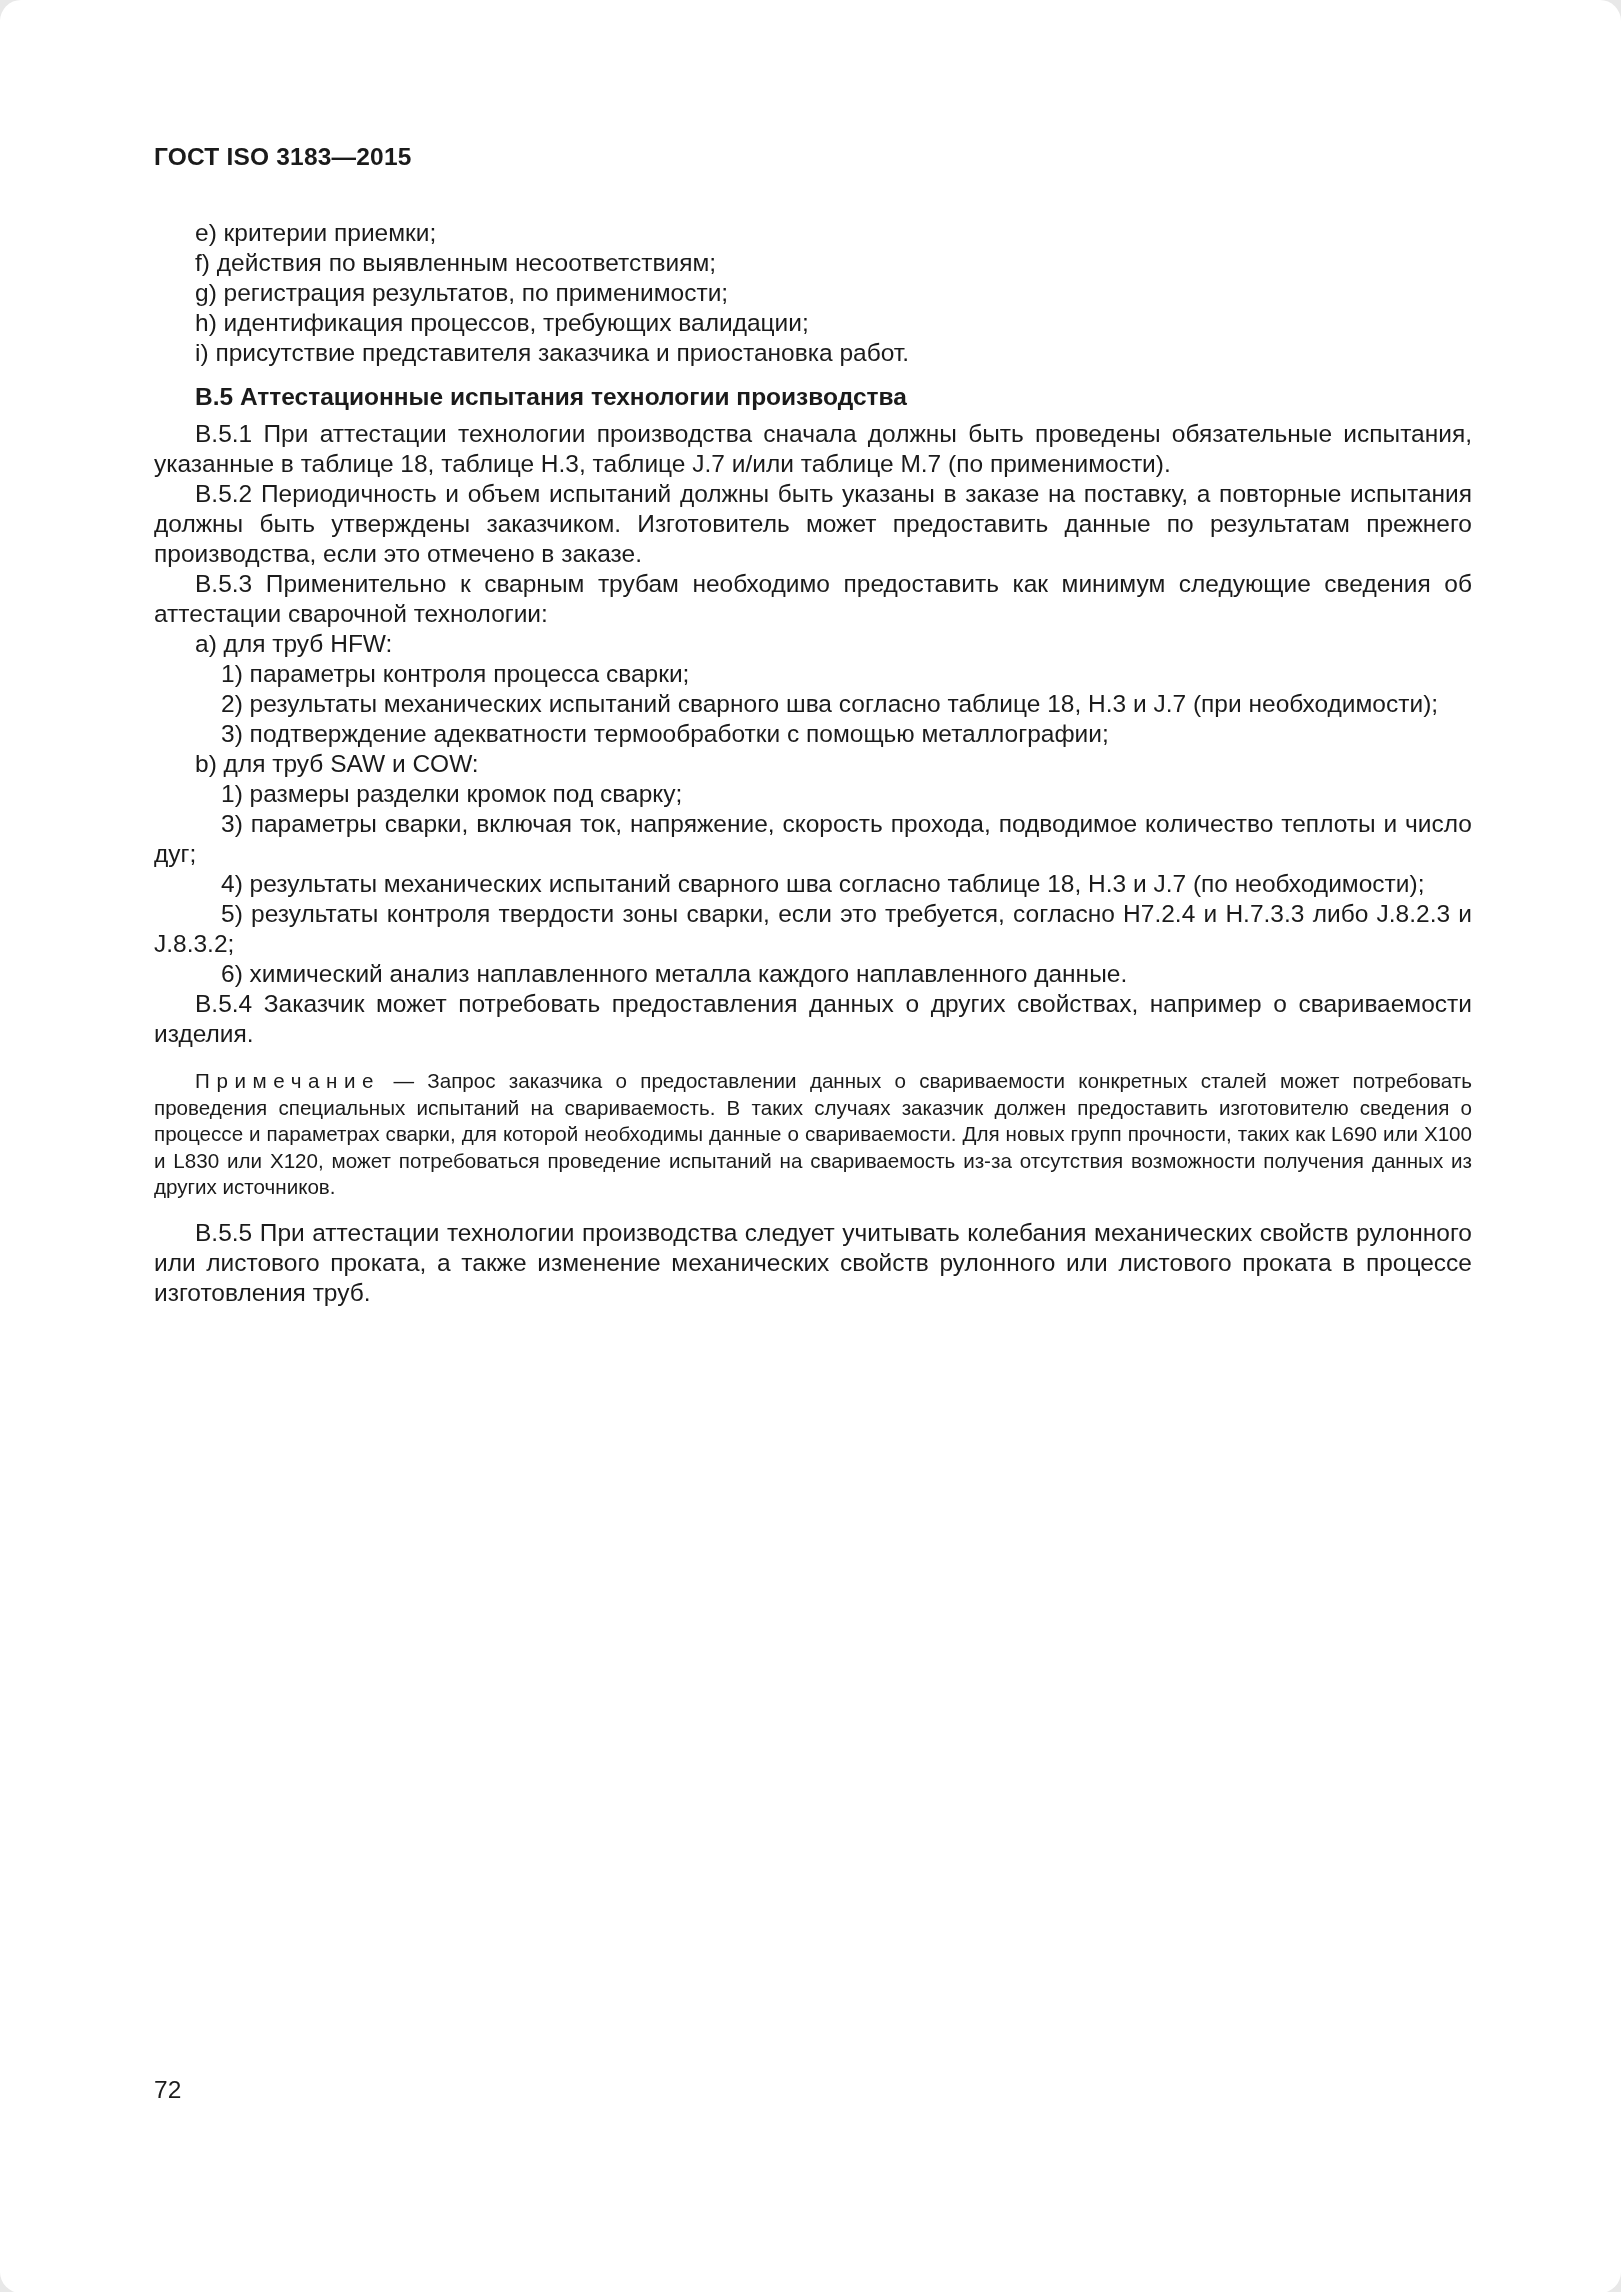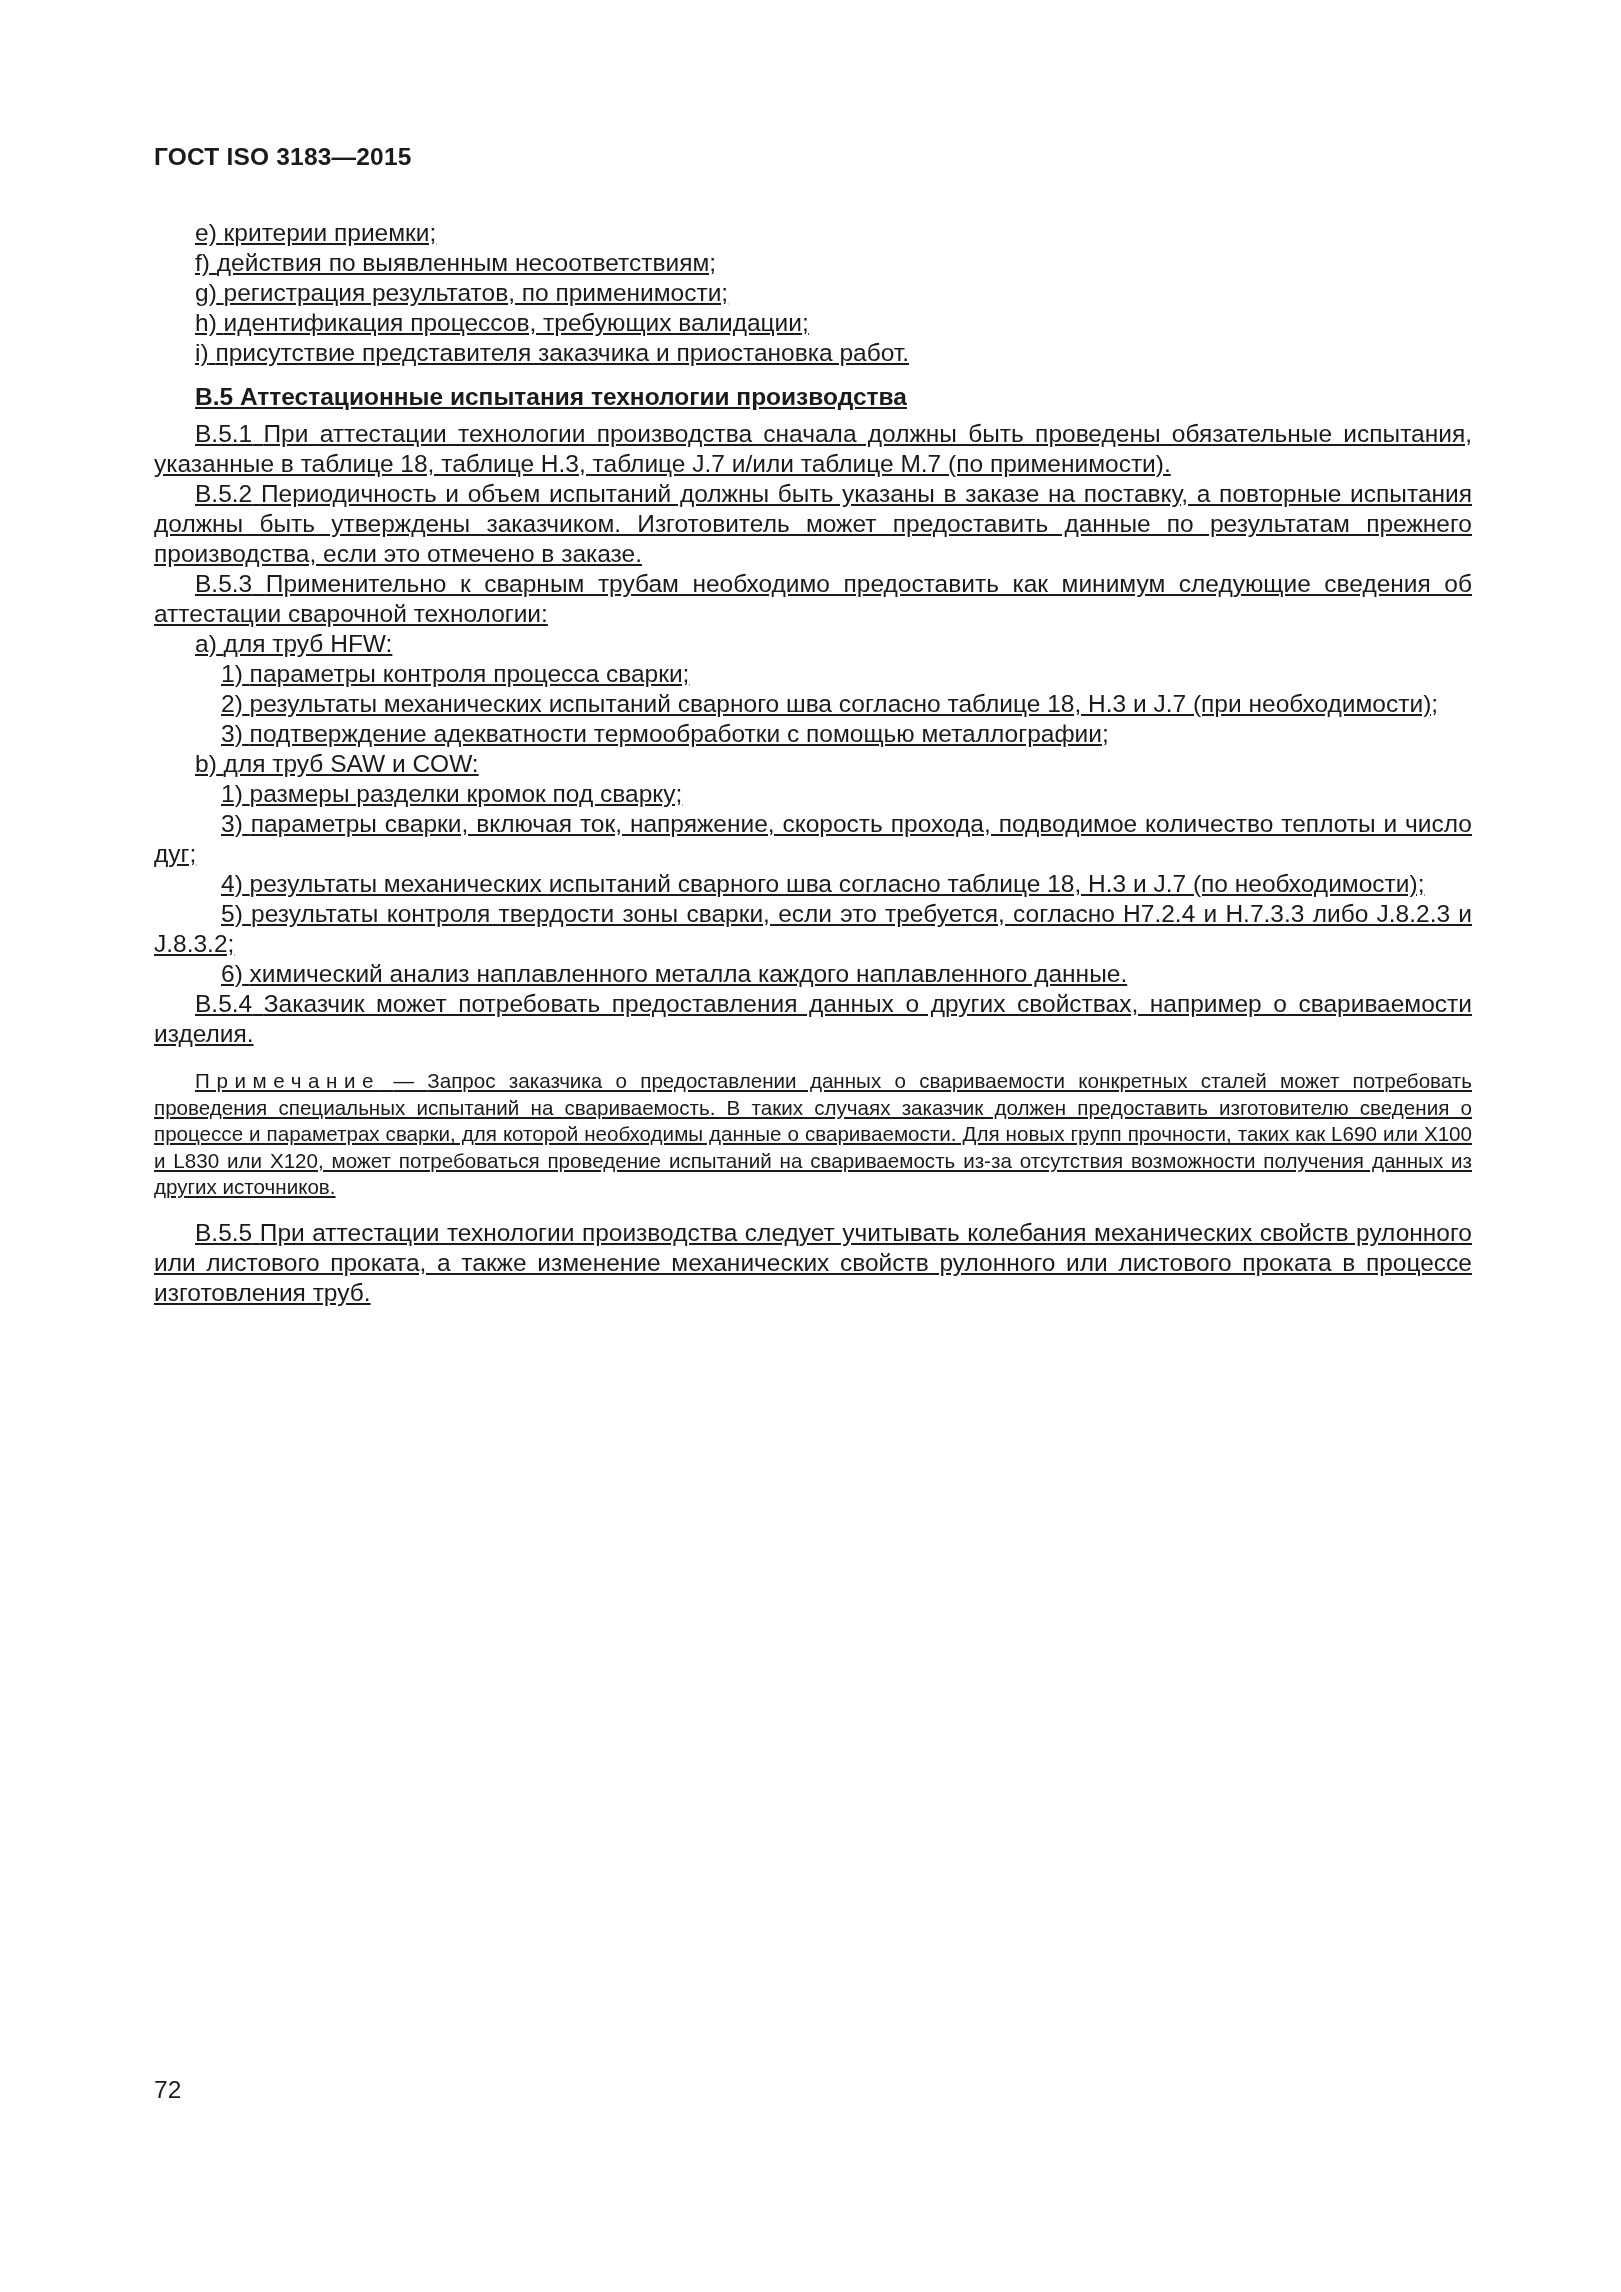--- a/index.html
+++ b/index.html
@@ -10,35 +10,35 @@
   }
   .page {
     position: relative;
     width: 1621px;
     height: 2293px;
     margin: 0 auto;
     background: #ffffff;
     font-family: "Liberation Sans", sans-serif;
     color: #1b1b1b;
     overflow: hidden;
+    border-radius: 21px;
   }
   .doc-header {
     position: absolute;
     top: 143px;
     left: 154px;
     font-size: 24.5px;
     font-weight: bold;
     letter-spacing: 0.2px;
   }
   .content {
     position: absolute;
     top: 218px;
     left: 154px;
     width: 1318px;
-    text-decoration: underline;
   }
   .content p, .content h2 {
     margin: 0;
     font-size: 24.5px;
     line-height: 30px;
     text-align: justify;
     font-weight: normal;
   }
   .i1 { text-indent: 41px; }
   .i2 { text-indent: 67px; }

